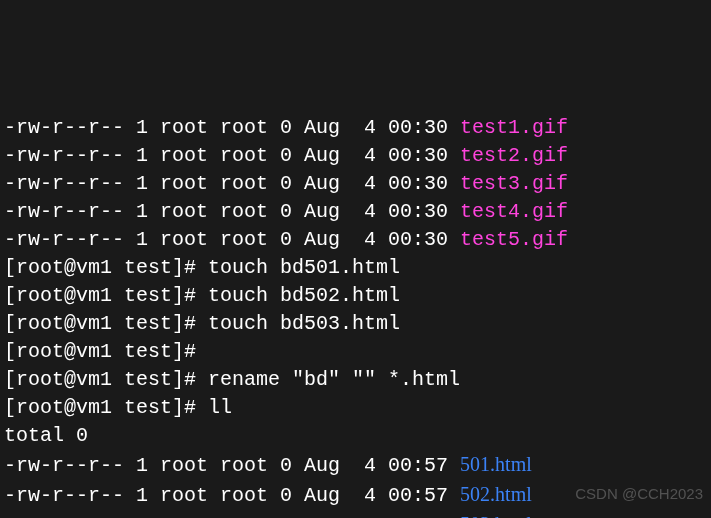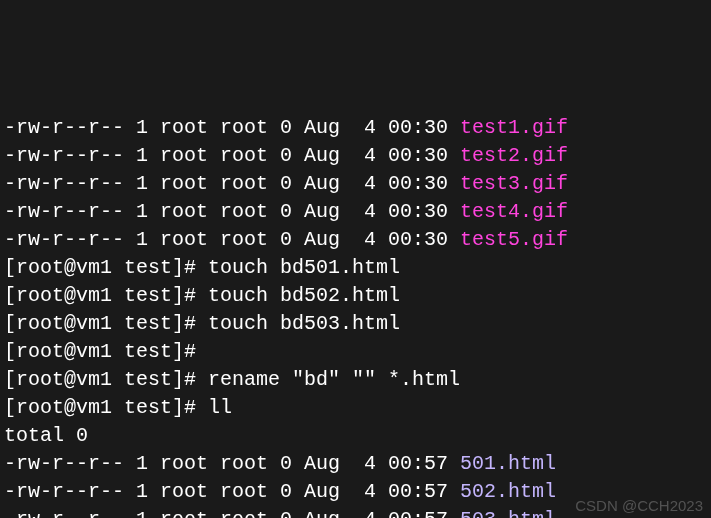--- a/index.html
+++ b/index.html
@@ -20,25 +20,26 @@
       white-space: pre;
     }
     .line {
       display: block;
     }
     .file-gif {
       color: #ff44dd;
       text-align: center;
     }
     .file-html {
-      color: #c4b5fd;
+      color: #3b82f6;
+      font-family: Liberation Serif, serif;
     }
     .watermark {
       position: absolute;
-      bottom: 2px;
+      bottom: 14px;
       right: 8px;
       color: #888888;
       opacity: 0.5;
       font-size: 15px;
       font-family: sans-serif;
     }
   </style>
 </head>
 <body>
 

